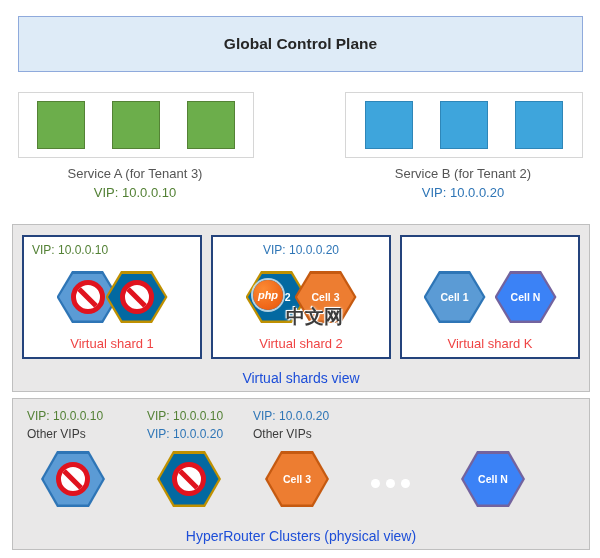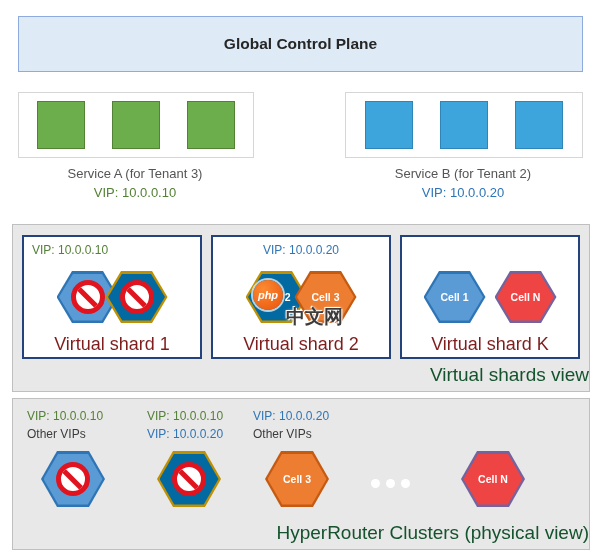--- a/index.html
+++ b/index.html
@@ -24,48 +24,48 @@
   .svc-label{position:absolute;top:164px;text-align:center;line-height:19px;font-size:13px;color:#555555;}
   .svc-label-a{left:18px;width:234px;}
   .svc-label-b{left:345px;width:236px;}
   .vip-green{color:#538135;}
   .vip-blue{color:#2E75B6;}
 
   
   .panel{position:absolute;left:12px;width:576px;background:#E9E8E8;border:1px solid #BFBFBF;}
   .panel-shards{top:224px;height:166px;}
   .panel-physical{top:398px;height:150px;}
-  .panel-caption{position:absolute;left:0;right:0;bottom:5px;text-align:right;
-                 font-size:19px;color:#14532d;}
+  .panel-caption{position:absolute;left:0;right:0;bottom:5px;text-align:center;
+                 font-size:14px;color:#1d4ed8;}
 
   
   .shard-box{position:absolute;top:10px;width:180px;height:124px;background:#ffffff;
              border:2px solid #24437C;box-sizing:border-box;
              display:flex;flex-direction:column;padding:5px 8px 4px 8px;}
   .shard-1{left:9px;}
   .shard-2{left:198px;}
   .shard-3{left:387px;}
   .shard-vip{font-size:12px;height:17px;line-height:17px;}
   .shard-vip.center{text-align:center;}
   .hex-row{flex:1;display:flex;align-items:center;justify-content:center;}
-  .shard-label{text-align:center;font-size:18px;color:#7f1d1d;height:18px;line-height:18px;}
+  .shard-label{text-align:center;font-size:13px;color:#ef4444;height:18px;line-height:18px;}
 
   
   .hex{position:relative;}
   .hex-mid{width:62px;height:52px;}
   .hex-big{width:64px;height:56px;}
   .hex-shape{position:absolute;inset:0;
      clip-path:polygon(25% 0,75% 0,100% 50%,75% 100%,25% 100%,0 50%);}
   .hex-fill{position:absolute;inset:2.5px;
      clip-path:polygon(25% 0,75% 0,100% 50%,75% 100%,25% 100%,0 50%);
      display:flex;align-items:center;justify-content:center;}
   .hex-blue  .hex-shape{background:#2E75B6;} .hex-blue  .hex-fill{background:#5B9BD5;}
   .hex-yellow .hex-shape{background:#BF9000;} .hex-yellow .hex-fill{background:#0369a1;align-items:center;}
   .hex-orange .hex-shape{background:#C55A11;} .hex-orange .hex-fill{background:#ED7D31;}
-  .hex-purple .hex-shape{background:#73639E;} .hex-purple .hex-fill{background:#ef4444;}
+  .hex-purple .hex-shape{background:#73639E;} .hex-purple .hex-fill{background:#3b82f6;}
   .overlap-left{margin-left:-13px;z-index:2;}
   .gap-left{margin-left:9px;}
   .cell-label{display:block;width:34px;text-align:center;color:#ffffff;
               font-size:10.5px;font-weight:bold;line-height:1.15;}
 
   
   .ban{position:absolute;left:50%;top:50%;width:34px;height:34px;margin:-17px 0 0 -17px;
        border-radius:50%;background:#ffffff;border:5px solid #E0131E;box-sizing:border-box;
        overflow:hidden;z-index:3;}
   .ban::after{content:"";position:absolute;left:-15%;width:130%;top:50%;height:5px;margin-top:-2.5px;

